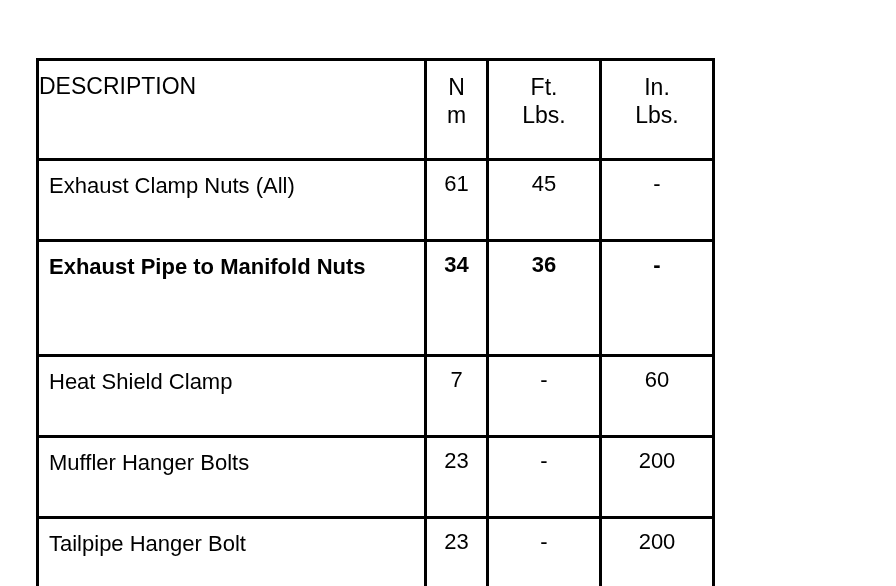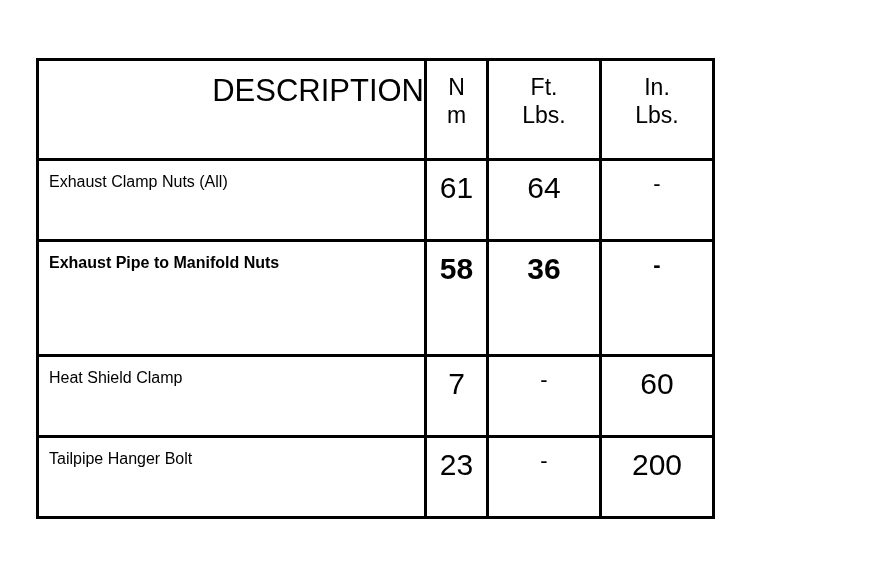--- a/index.html
+++ b/index.html
@@ -38,45 +38,45 @@
     font-weight: normal;
   }
   col.c-desc  { width: 388px; }
   col.c-nm    { width: 62px; }
   col.c-ft    { width: 113px; }
   col.c-in    { width: 113px; }
 
   
   .hdr-desc {
     height: 100px;
-    text-align: right;
-    font-size: 31px;
+    text-align: left;
+    font-size: 23px;
     font-weight: bold;
     padding-top: 12px !important;
     box-sizing: border-box;
   }
   .hdr-unit {
     height: 100px;
     text-align: center;
     font-size: 23px;
     line-height: 1.22;
     padding-top: 12px !important;
     box-sizing: border-box;
   }
   .hdr-unit .u-line { display: block; }
 
   
   .cell-desc {
-    font-size: 16px;
+    font-size: 22px;
     line-height: 1.33;
     padding: 10px 0 0 10px !important;
     text-align: left;
   }
   .cell-num {
-    font-size: 30px;
+    font-size: 22px;
     text-align: center;
     padding-top: 10px !important;
   }
   .cell-dash {
     font-size: 22px;
     text-align: center;
     padding-top: 10px !important;
   }
   tr.r1 td { height: 68px; }
   tr.r2 td { height: 102px; font-weight: bold; }
@@ -110,34 +110,40 @@
         <th class="hdr-unit">
           <span class="u-line">In.</span>
           <span class="u-line">Lbs.</span>
         </th>
       </tr>
     </thead>
     <tbody>
       <tr class="r1">
         <td class="cell-desc">Exhaust Clamp Nuts (All)</td>
         <td class="cell-num">61</td>
-        <td class="cell-num">64</td>
+        <td class="cell-num">45</td>
         <td class="cell-dash">-</td>
       </tr>
       <tr class="r2">
         <td class="cell-desc">Exhaust Pipe to Manifold Nuts</td>
-        <td class="cell-num">58</td>
+        <td class="cell-num">34</td>
         <td class="cell-num">36</td>
         <td class="cell-dash">-</td>
       </tr>
       <tr class="r3">
         <td class="cell-desc">Heat Shield Clamp</td>
         <td class="cell-num">7</td>
         <td class="cell-dash">-</td>
         <td class="cell-num">60</td>
+      </tr>
+      <tr class="r4">
+        <td class="cell-desc">Muffler Hanger Bolts</td>
+        <td class="cell-num">23</td>
+        <td class="cell-dash">-</td>
+        <td class="cell-num">200</td>
       </tr>
       <tr class="r5">
         <td class="cell-desc">Tailpipe Hanger Bolt</td>
         <td class="cell-num">23</td>
         <td class="cell-dash">-</td>
         <td class="cell-num">200</td>
       </tr>
     </tbody>
   </table>
 

